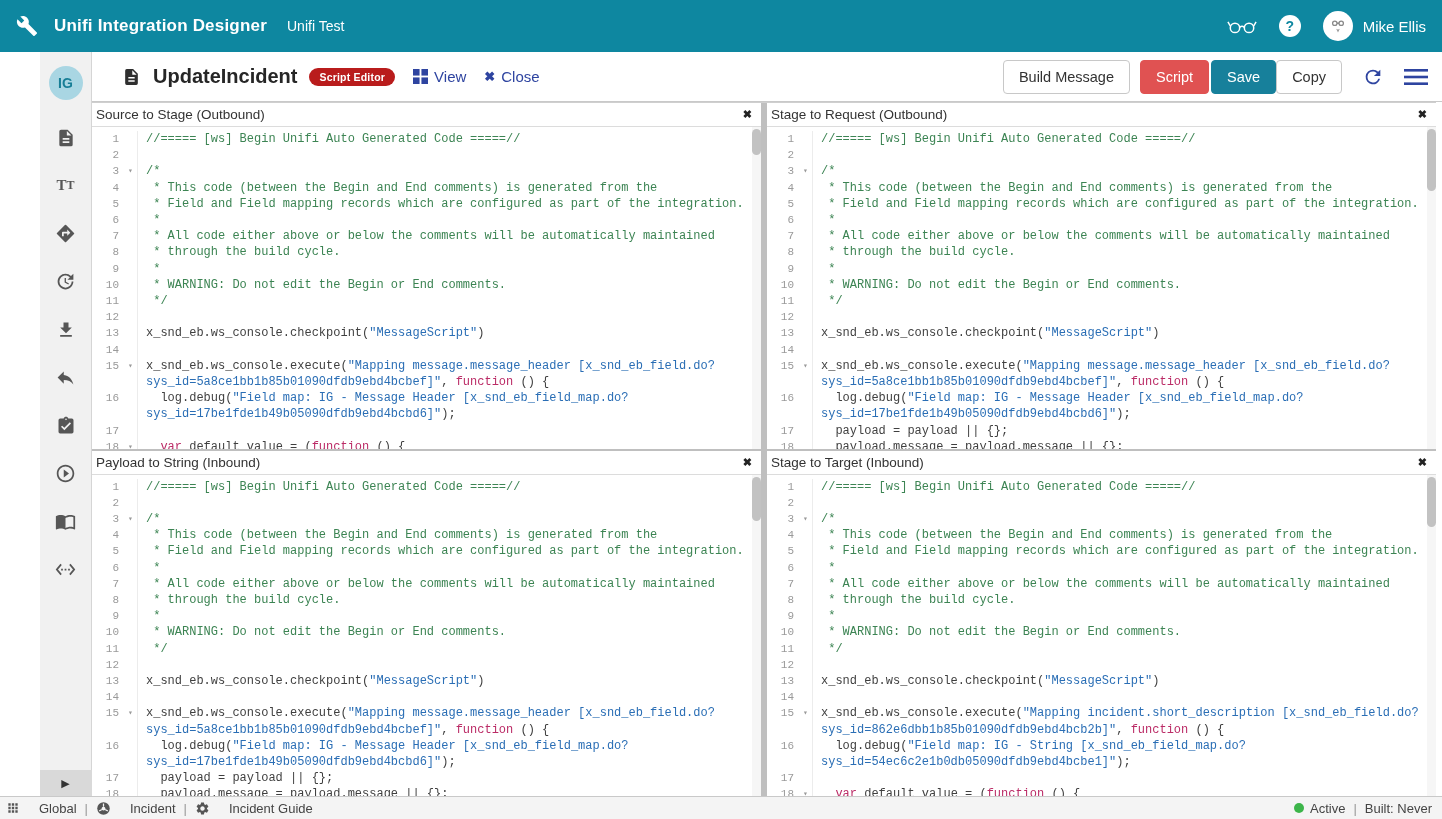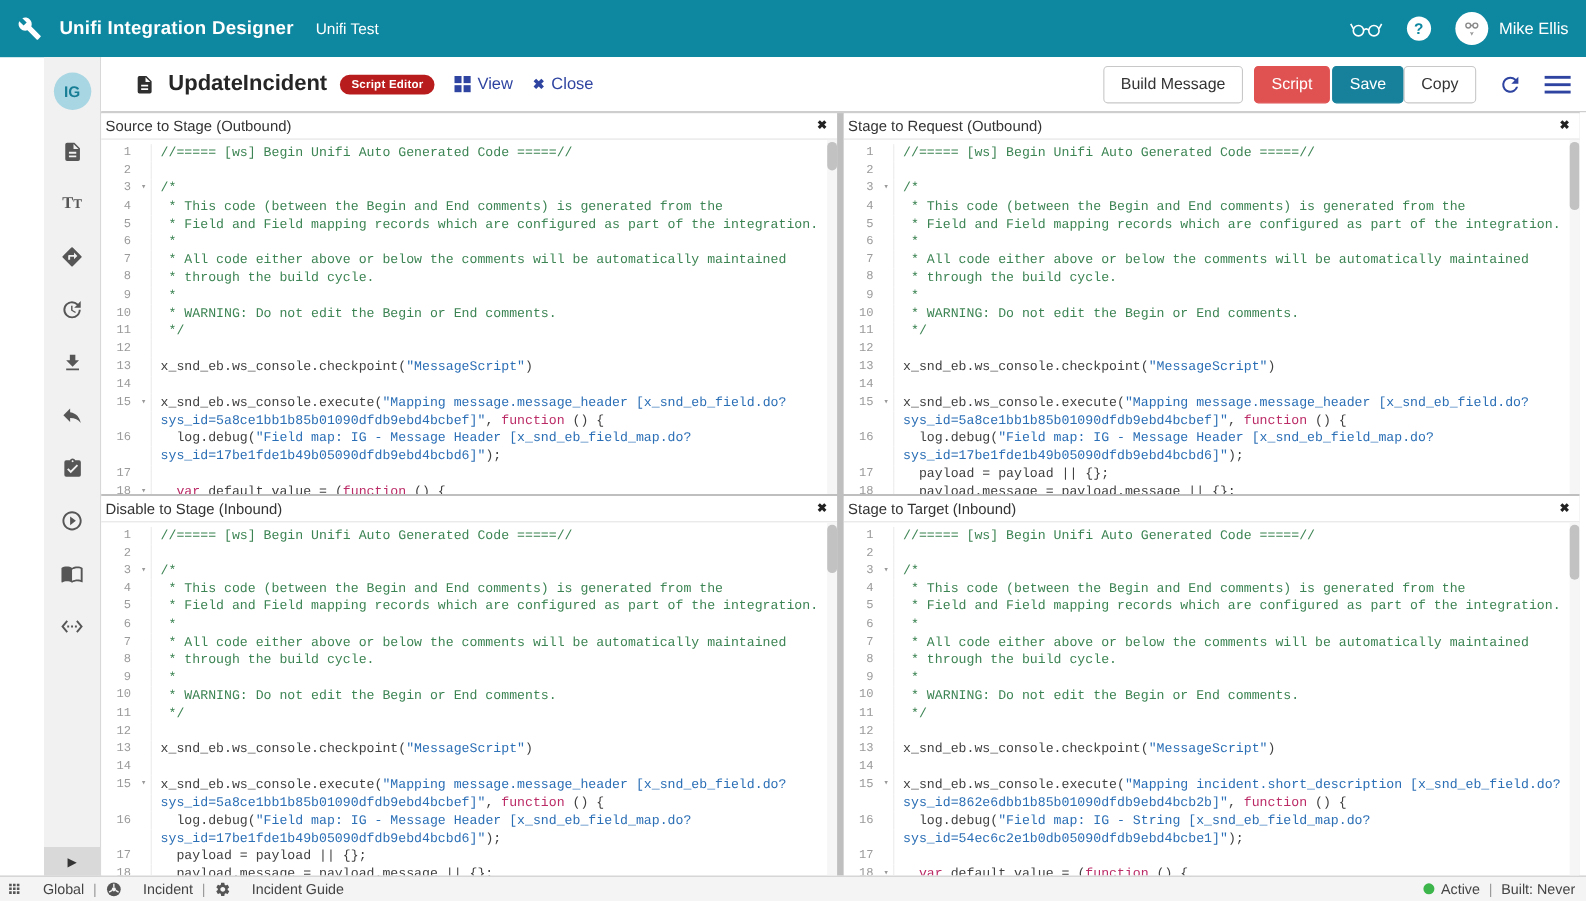--- a/index.html
+++ b/index.html
@@ -446,21 +446,21 @@
                 <span class="txt"><span class="tk-p">  payload.message = payload.message || {};</span></span>
               </div>
               <span class="vscroll">
                 <span class="vthumb" style="top:2px;height:62px;"></span>
               </span>
           </div>
         </section>
 
         <section class="panel">
           <div class="panel-header">
-            <span class="panel-title">Disable to Stage (Inbound)</span>
+            <span class="panel-title">Payload to String (Inbound)</span>
             <span class="panel-close">✖</span>
           </div>
           <div class="code">
             <div class="crow">
                 <span class="ln">1</span>
                 <span class="fold"></span>
                 <span class="txt"><span class="tk-c">//===== [ws] Begin Unifi Auto Generated Code =====//</span></span>
               </div>
               <div class="crow">
                 <span class="ln">2</span>

